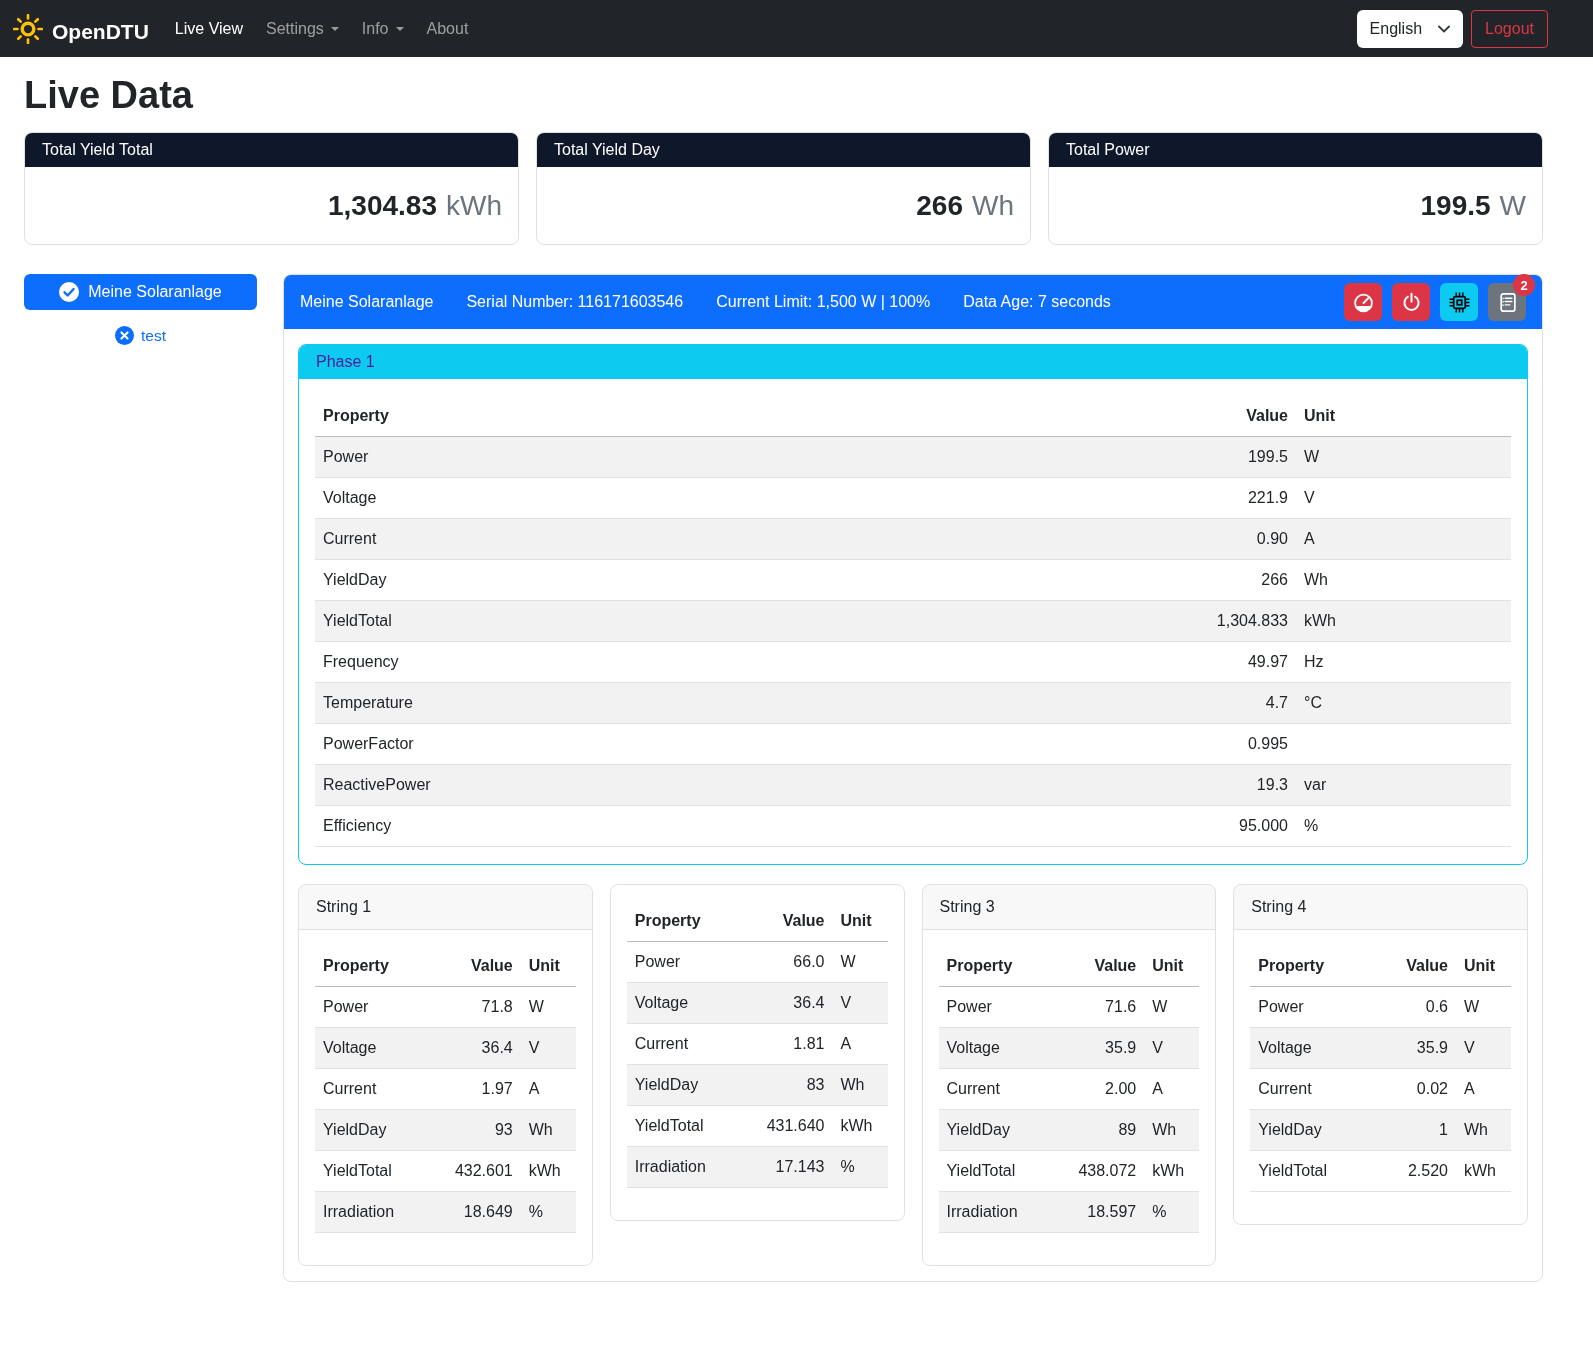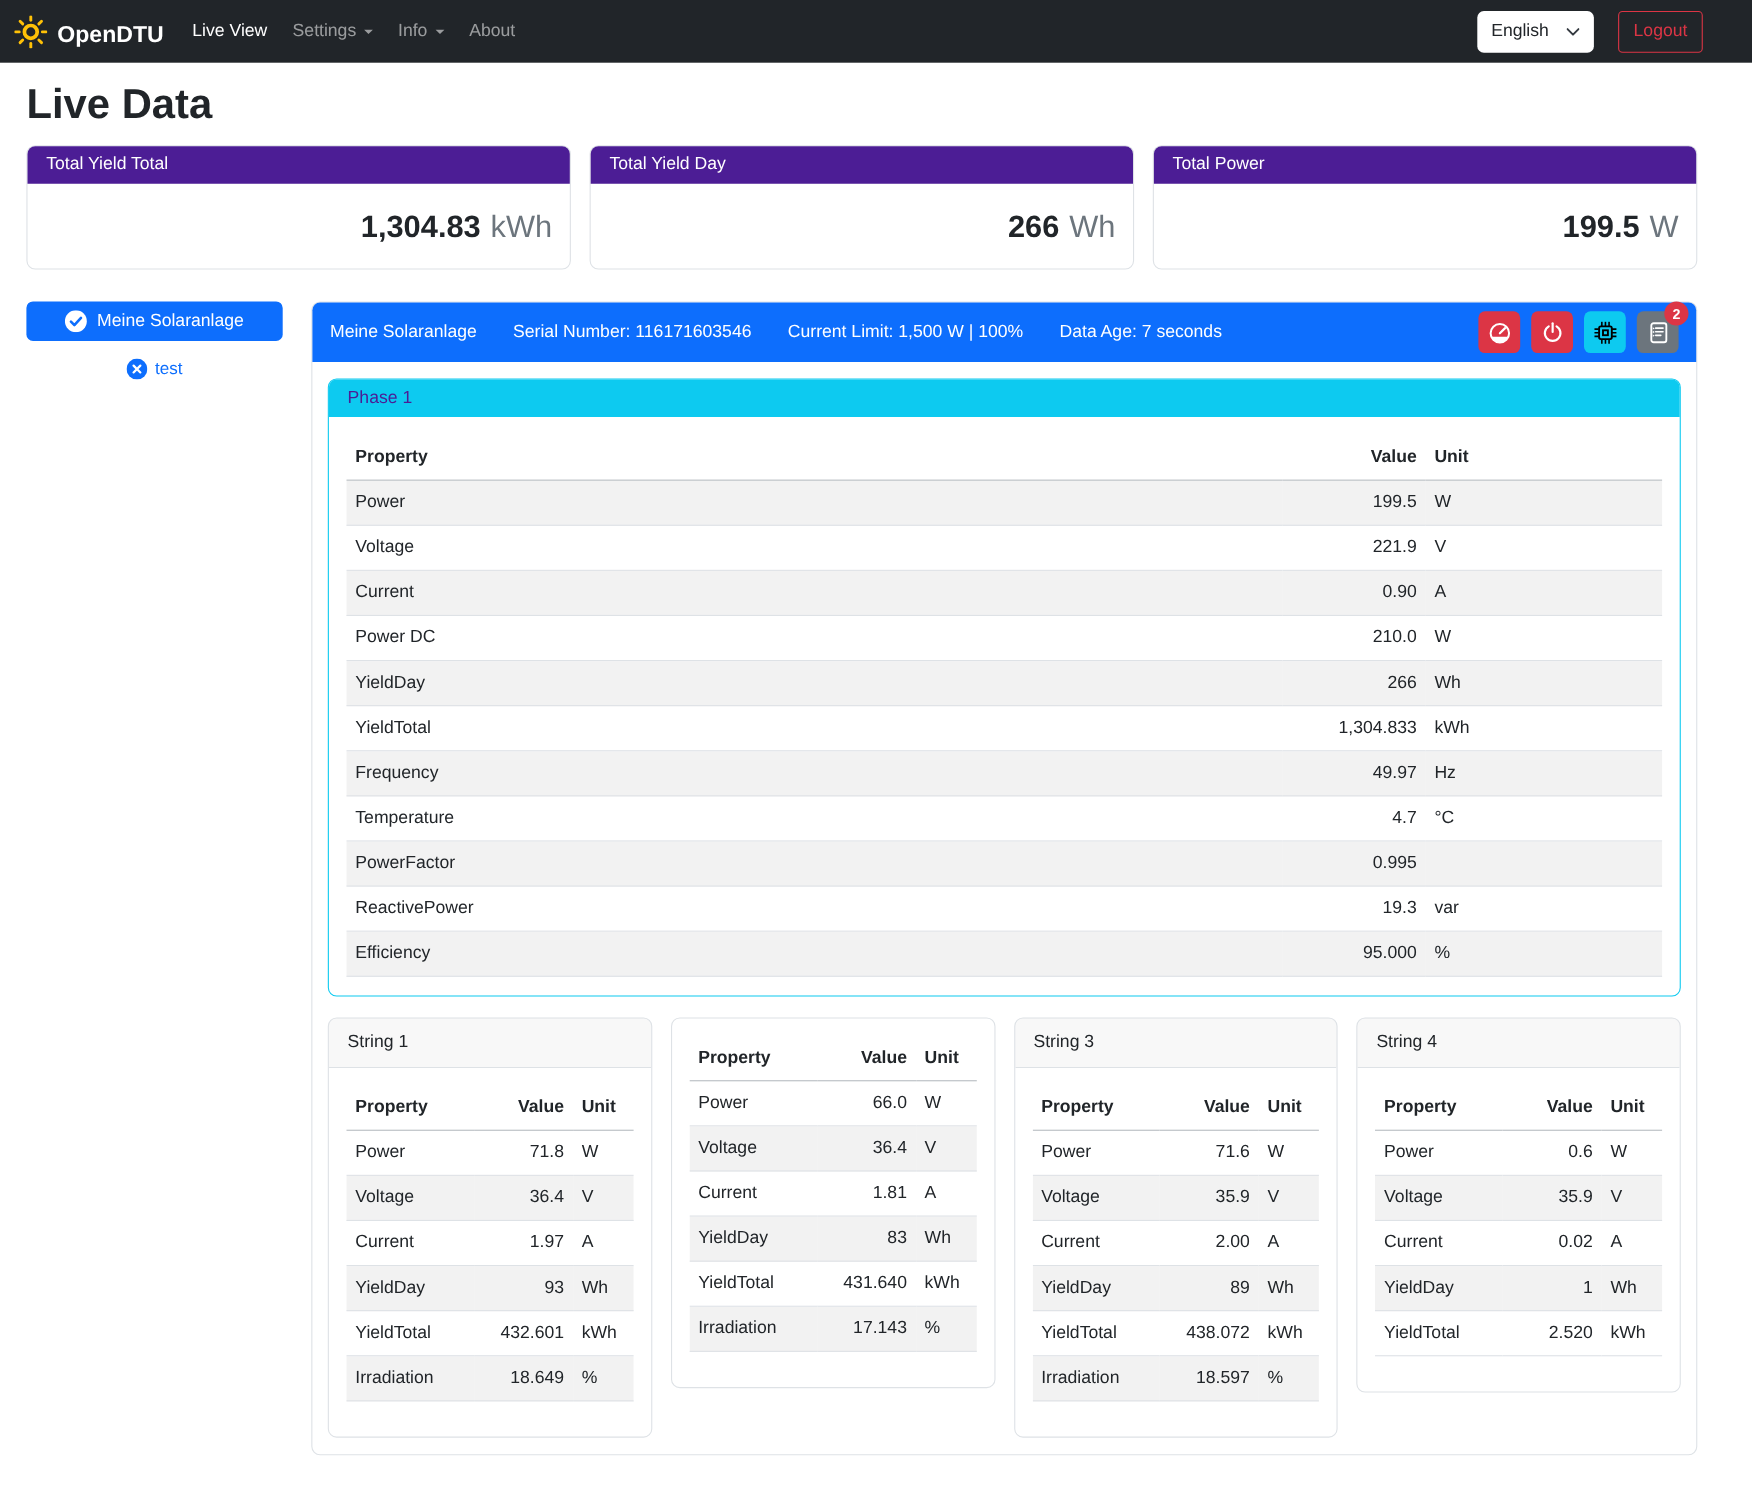--- a/index.html
+++ b/index.html
@@ -7,31 +7,31 @@
   body { font-family:"Liberation Sans", sans-serif; color:#212529; }
   .page { width:1593px; min-height:1359px; }
 
   
   .navbar { background:#212529; height:57px; display:flex; align-items:center; padding:0 45px 0 13px; }
   .brand { display:flex; align-items:flex-end; gap:9px; color:#fff; font-size:21px; font-weight:700; margin-right:22px; text-decoration:none; cursor:pointer; }
   .nav-links { display:flex; align-items:center; }
   .nav-link { color:rgba(255,255,255,.55); font-size:16px; margin-right:15px; padding:8px 4px; display:flex; align-items:center; cursor:pointer; text-decoration:none; }
   .nav-link.active { color:#fff; }
   .caret { width:0; height:0; border-left:4px solid transparent; border-right:4px solid transparent; border-top:4px solid currentColor; margin-left:7px; display:inline-block; }
-  .nav-right { margin-left:auto; display:flex; gap:22px; align-items:flex-end; }
+  .nav-right { margin-left:auto; display:flex; gap:8px; align-items:flex-end; }
   .lang-select { background:#fff; border-radius:6px; height:38px; display:flex; align-items:center; padding:0 13px; gap:16px; font-size:16px; color:#212529; cursor:pointer; }
   .logout-btn { border:1px solid #dc3545; color:#dc3545; background:transparent; border-radius:4px; height:38px; padding:0 13px; font-size:16px; cursor:pointer; font-family:inherit; }
 
   
   .content { padding:0 50px 14px 24px; }
   .page-title { font-size:38px; font-weight:700; margin:17px 0 15px; color:#212529; }
 
   .summary-row { display:grid; grid-template-columns:repeat(3,1fr); gap:17px; margin-bottom:29px; }
   .card { background:#fff; border:1px solid #dee2e6; border-radius:8px; }
-  .summary-card .card-header { background:#4c1d95; color:#fff; padding:8px 17px; font-size:16px; border-radius:7px 7px 0 0; }
+  .summary-card .card-header { background:#0f172a; color:#fff; padding:8px 17px; font-size:16px; border-radius:7px 7px 0 0; }
   .summary-card .card-body { padding:24px 16px; text-align:right; font-size:28px; line-height:1.05; }
   .value-number { font-weight:700; color:#212529; }
   .value-unit { color:#6c757d; margin-left:9px; font-weight:400; }
 
   .inverter-row { display:flex; gap:26px; align-items:flex-start; }
   .sidebar { width:233px; flex:none; }
   .inverter-select-btn { width:100%; background:#0d6efd; color:#fff; border:none; border-radius:6px; height:36px; font-size:16px; display:flex; align-items:center; justify-content:center; gap:9px; cursor:pointer; font-family:inherit; }
   .sidebar-test { margin-top:16px; display:flex; justify-content:center; align-items:center; gap:7px; color:#0d6efd; font-size:15.5px; cursor:pointer; }
 
   .inverter-card { flex:1; }
@@ -246,25 +246,20 @@
     <td class="cell-value">221.9</td>
     <td class="cell-unit">V</td>
   </tr>
 
   <tr>
     <td class="prop">Current</td>
     <td class="cell-value">0.90</td>
     <td class="cell-unit">A</td>
   </tr>
 
-  <tr>
-    <td class="prop">Power DC</td>
-    <td class="cell-value">210.0</td>
-    <td class="cell-unit">W</td>
-  </tr>
 
   <tr>
     <td class="prop">YieldDay</td>
     <td class="cell-value">266</td>
     <td class="cell-unit">Wh</td>
   </tr>
 
   <tr>
     <td class="prop">YieldTotal</td>
     <td class="cell-value">1,304.833</td>

